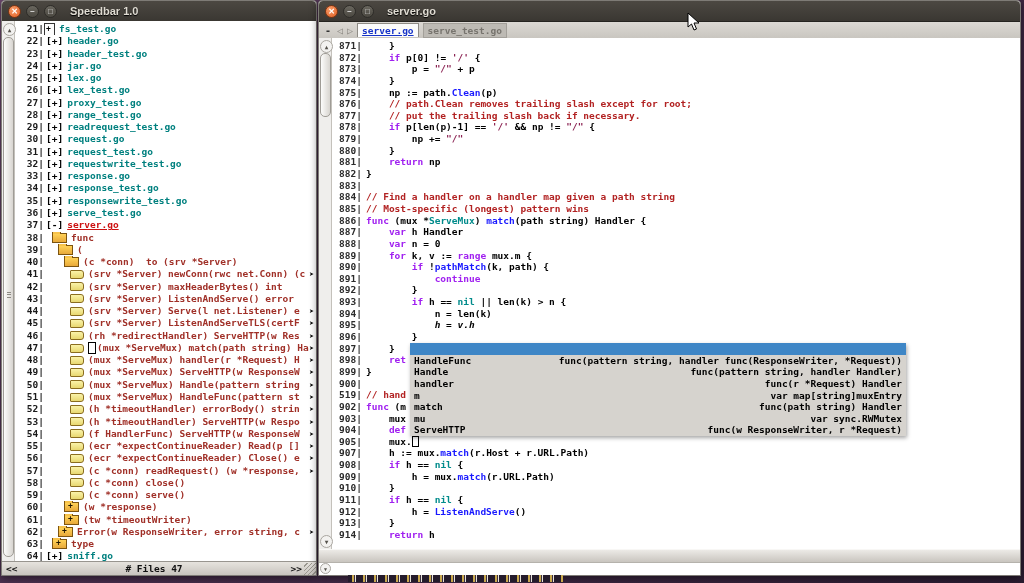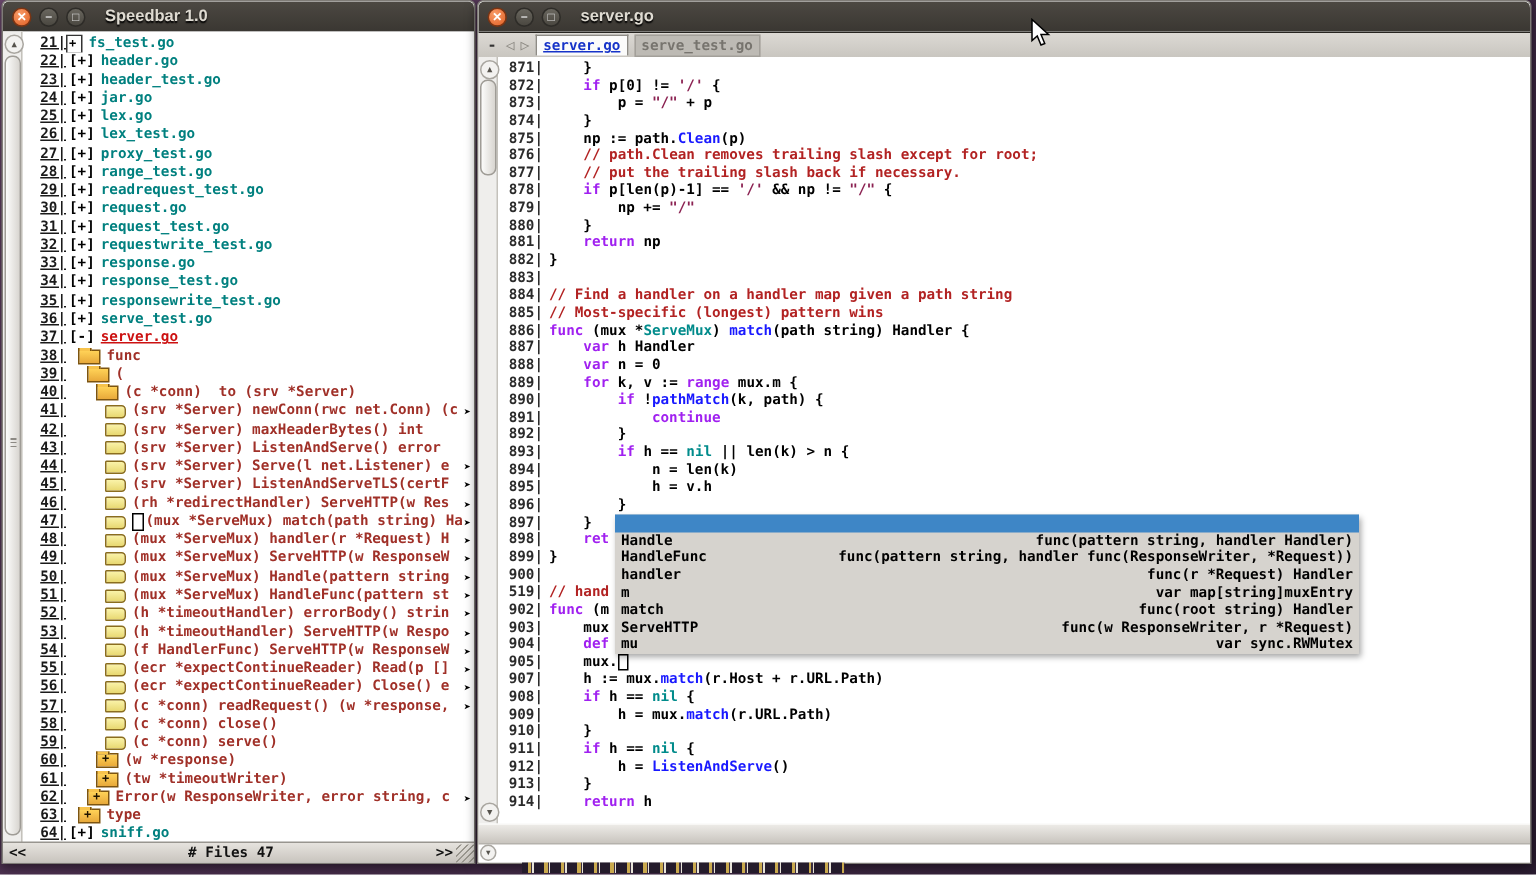--- a/index.html
+++ b/index.html
@@ -14,21 +14,21 @@
                     text-shadow:0 1px 1px #000;}
   .wbtn{width:13px;height:13px;border-radius:50%;display:inline-flex;align-items:center;justify-content:center;
         font:bold 8px "Liberation Sans",sans-serif;color:#fff;box-sizing:border-box;}
   .wbtn.close{background:radial-gradient(circle at 35% 30%,#f89b68,#e05f23);border:1px solid #7a3413;}
   .wbtn.plain{background:linear-gradient(#6a675f,#4a4740);border:1px solid #2e2c28;color:#ddd;}
   
   #speedbar-rows{position:absolute;top:20px;left:0;right:0;bottom:13px;background:#fff;overflow:hidden;
                  padding:2px 0 0 18px;box-sizing:border-box;}
   .sb-row{height:12.27px;line-height:12.27px;white-space:pre;font-size:9.5px;font-weight:600;
           display:flex;align-items:center;position:relative;overflow:hidden;}
-  .sb-num{width:24px;text-align:right;color:#1a1a1a;flex:0 0 auto;text-decoration:underline;}
+  .sb-num{width:24px;text-align:right;color:#1a1a1a;flex:0 0 auto;}
   .sb-exp{color:#000;margin:0 4px 0 2px;flex:0 0 auto;}
   .sb-label{white-space:pre;}
   .lbl-file{color:#00807f;}
   .lbl-file-sel{color:#cc1111;text-decoration:underline;}
   .lbl-group,.lbl-tag{color:#a03028;}
   .sb-ovf{position:absolute;right:2px;color:#000;font-size:8px;top:1px;}
   .icon-sp{flex:0 0 auto;margin-right:4px;position:relative;display:inline-block;}
   .i-tag{width:12px;height:7px;background:linear-gradient(#faf3a9,#e8d871);border:1px solid #8a6d1f;
          border-radius:1px 3px 3px 1px;}
   .i-folder{width:13px;height:8px;background:linear-gradient(#ffd257,#e8a93a);border:1px solid #7c5410;}
@@ -187,21 +187,21 @@
         <div class="code-line"><span class="ln">885|</span><span style="white-space: pre;"><span class="seg-c">// Most-specific (longest) pattern wins</span></span></div>
         <div class="code-line"><span class="ln">886|</span><span style="white-space: pre;"><span class="seg-k">func</span><span class="seg-p"> (mux *</span><span class="seg-t">ServeMux</span><span class="seg-p">) </span><span class="seg-f">match</span><span class="seg-p">(path string) Handler {</span></span></div>
         <div class="code-line"><span class="ln">887|</span><span style="white-space: pre; text-align: right;"><span class="seg-p">    </span><span class="seg-k">var</span><span class="seg-p"> h Handler</span></span></div>
         <div class="code-line"><span class="ln">888|</span><span style="white-space: pre;"><span class="seg-p">    </span><span class="seg-k">var</span><span class="seg-p"> n = 0</span></span></div>
         <div class="code-line"><span class="ln">889|</span><span style="white-space: pre;"><span class="seg-p">    </span><span class="seg-k">for</span><span class="seg-p"> k, v := </span><span class="seg-k">range</span><span class="seg-p"> mux.m {</span></span></div>
         <div class="code-line"><span class="ln">890|</span><span style="white-space: pre;"><span class="seg-p">        </span><span class="seg-k">if</span><span class="seg-p"> !</span><span class="seg-f">pathMatch</span><span class="seg-p">(k, path) {</span></span></div>
         <div class="code-line"><span class="ln">891|</span><span style="white-space: pre;"><span class="seg-p">            </span><span class="seg-k">continue</span></span></div>
         <div class="code-line"><span class="ln">892|</span><span style="white-space: pre;"><span class="seg-p">        }</span></span></div>
         <div class="code-line"><span class="ln">893|</span><span style="white-space: pre;"><span class="seg-p">        </span><span class="seg-k">if</span><span class="seg-p"> h == </span><span class="seg-t">nil</span><span class="seg-p"> || len(k) &gt; n {</span></span></div>
         <div class="code-line"><span class="ln">894|</span><span style="white-space: pre;"><span class="seg-p">            n = len(k)</span></span></div>
-        <div class="code-line"><span class="ln">895|</span><span style="white-space: pre;"><span class="seg-p">            h = v.h</span></span></div>
+        <div class="code-line"><span class="ln">895|</span><span style="white-space: pre; font-style: italic;"><span class="seg-p">            h = v.h</span></span></div>
         <div class="code-line"><span class="ln">896|</span><span style="white-space: pre;"><span class="seg-p">        }</span></span></div>
         <div class="code-line"><span class="ln">897|</span><span style="white-space: pre;"><span class="seg-p">    }</span></span></div>
         <div class="code-line"><span class="ln">898|</span><span style="white-space: pre;"><span class="seg-p">    </span><span class="seg-k">ret</span></span></div>
         <div class="code-line"><span class="ln">899|</span><span style="white-space: pre;"><span class="seg-p">}</span></span></div>
         <div class="code-line"><span class="ln">900|</span><span style="white-space: pre;"></span></div>
         <div class="code-line"><span class="ln">519|</span><span style="white-space: pre;"><span class="seg-c">// hand</span></span></div>
         <div class="code-line"><span class="ln">902|</span><span style="white-space: pre;"><span class="seg-k">func</span><span class="seg-p"> (m</span></span></div>
         <div class="code-line"><span class="ln">903|</span><span style="white-space: pre;"><span class="seg-p">    mux</span></span></div>
         <div class="code-line"><span class="ln">904|</span><span style="white-space: pre;"><span class="seg-p">    </span><span class="seg-k">def</span></span></div>
         <div class="code-line"><span class="ln">905|</span><span style="white-space: pre;"><span class="seg-p">    mux.</span></span><span class="cursor-box"></span></div>
@@ -209,27 +209,27 @@
         <div class="code-line"><span class="ln">908|</span><span style="white-space: pre;"><span class="seg-p">    </span><span class="seg-k">if</span><span class="seg-p"> h == </span><span class="seg-t">nil</span><span class="seg-p"> {</span></span></div>
         <div class="code-line"><span class="ln">909|</span><span style="white-space: pre;"><span class="seg-p">        h = mux.</span><span class="seg-f">match</span><span class="seg-p">(r.URL.Path)</span></span></div>
         <div class="code-line"><span class="ln">910|</span><span style="white-space: pre;"><span class="seg-p">    }</span></span></div>
         <div class="code-line"><span class="ln">911|</span><span style="white-space: pre;"><span class="seg-p">    </span><span class="seg-k">if</span><span class="seg-p"> h == </span><span class="seg-t">nil</span><span class="seg-p"> {</span></span></div>
         <div class="code-line"><span class="ln">912|</span><span style="white-space: pre;"><span class="seg-p">        h = </span><span class="seg-f">ListenAndServe</span><span class="seg-p">()</span></span></div>
         <div class="code-line"><span class="ln">913|</span><span style="white-space: pre;"><span class="seg-p">    }</span></span></div>
         <div class="code-line"><span class="ln">914|</span><span style="white-space: pre;"><span class="seg-p">    </span><span class="seg-k">return</span><span class="seg-p"> h</span></span></div>
       </div>
     <div id="popup" style="left:78px;top:305px;width:496px;">
         <div class="popup-row sel"></div>
+        <div class="popup-row"><span>HandleFunc</span><span>func(pattern string, handler func(ResponseWriter, *Request))</span></div>
         <div class="popup-row"><span>Handle</span><span>func(pattern string, handler Handler)</span></div>
-        <div class="popup-row"><span>HandleFunc</span><span>func(pattern string, handler func(ResponseWriter, *Request))</span></div>
         <div class="popup-row"><span>handler</span><span>func(r *Request) Handler</span></div>
         <div class="popup-row"><span>m</span><span>var map[string]muxEntry</span></div>
-        <div class="popup-row"><span>match</span><span>func(root string) Handler</span></div>
+        <div class="popup-row"><span>match</span><span>func(path string) Handler</span></div>
+        <div class="popup-row"><span>mu</span><span>var sync.RWMutex</span></div>
         <div class="popup-row"><span>ServeHTTP</span><span>func(w ResponseWriter, r *Request)</span></div>
-        <div class="popup-row"><span>mu</span><span>var sync.RWMutex</span></div>
       </div>
   </div>
 
   <div class="vtrack" style="left:0;top:37px;bottom:26px;"></div>
   <div class="stepper" style="left:1px;top:39px;">▲</div>
   <div class="vthumb" style="top:52px;height:62px;left:1px;"></div>
   <div class="stepper" style="left:1px;bottom:27px;">▼</div>
 
   <div class="modeline">
     

